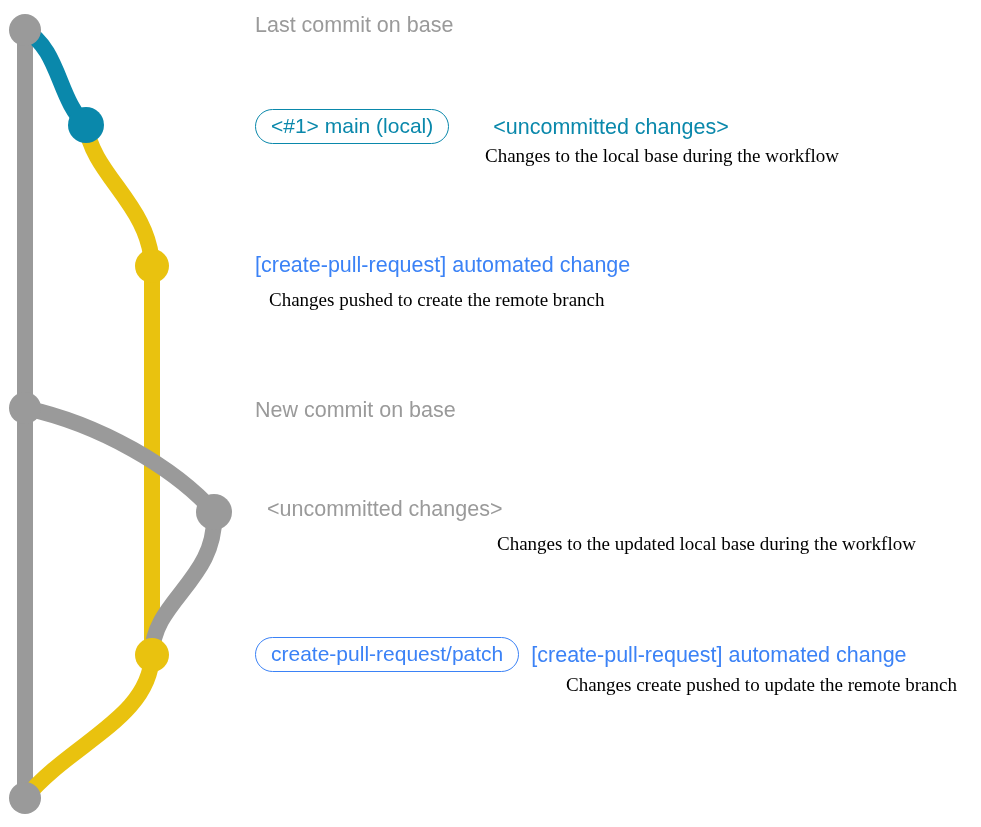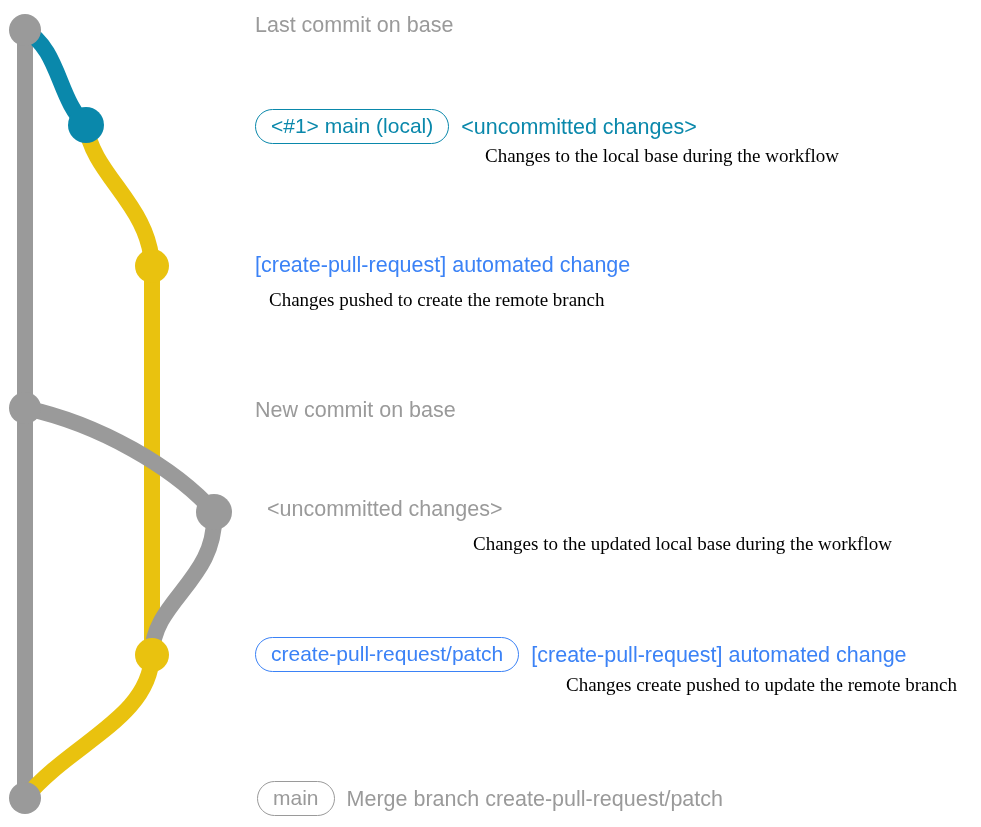--- a/index.html
+++ b/index.html
@@ -102,44 +102,40 @@
   <circle cx="152" cy="655" r="17" fill="#e9c20f"></circle>
   <circle cx="25" cy="798" r="16" fill="#9a9a9a"></circle>
 </svg>
 
 <div class="labels-layer">
 
   <div class="entry" style="left:255px; top:13px;">
     <span class="headline c-gray">Last commit on base</span>
   </div>
 
-  <div class="entry" style="left:255px; top:109px;">
+  <div class="entry" style="left:255px; top:109px;gap:32px;">
     <span class="badge c-blue">&lt;#1&gt; main (local)</span>
     <span class="headline with-badge c-blue">&lt;uncommitted changes&gt;</span>
   </div>
   <div class="subtext" style="left:485px; top:145px;">Changes to the local base during the workflow</div>
 
   <div class="entry" style="left:255px; top:253px;">
     <span class="headline c-yellow">[create-pull-request] automated change</span>
   </div>
   <div class="subtext" style="left:269px; top:289px;">Changes pushed to create the remote branch</div>
 
   <div class="entry" style="left:255px; top:398px;">
     <span class="headline c-gray">New commit on base</span>
   </div>
 
   <div class="entry" style="left:255px; top:497px;">
     <span class="headline with-badge c-gray">&lt;uncommitted changes&gt;</span>
   </div>
-  <div class="subtext" style="left:473px; top:533px;">Changes to the updated local base during the workflow</div>
+  <div class="subtext" style="left:497px; top:533px;">Changes to the updated local base during the workflow</div>
 
   <div class="entry" style="left:255px; top:637px;">
     <span class="badge c-yellow">create-pull-request/patch</span>
     <span class="headline with-badge c-yellow">[create-pull-request] automated change</span>
   </div>
   <div class="subtext" style="left:566px; top:674px;">Changes create pushed to update the remote branch</div>
 
-  <div class="entry" style="left:257px; top:781px;">
-    <span class="badge c-gray">main</span>
-    <span class="headline with-badge c-gray">Merge branch create-pull-request/patch</span>
-  </div>
 
 </div>
 
 </body></html>

